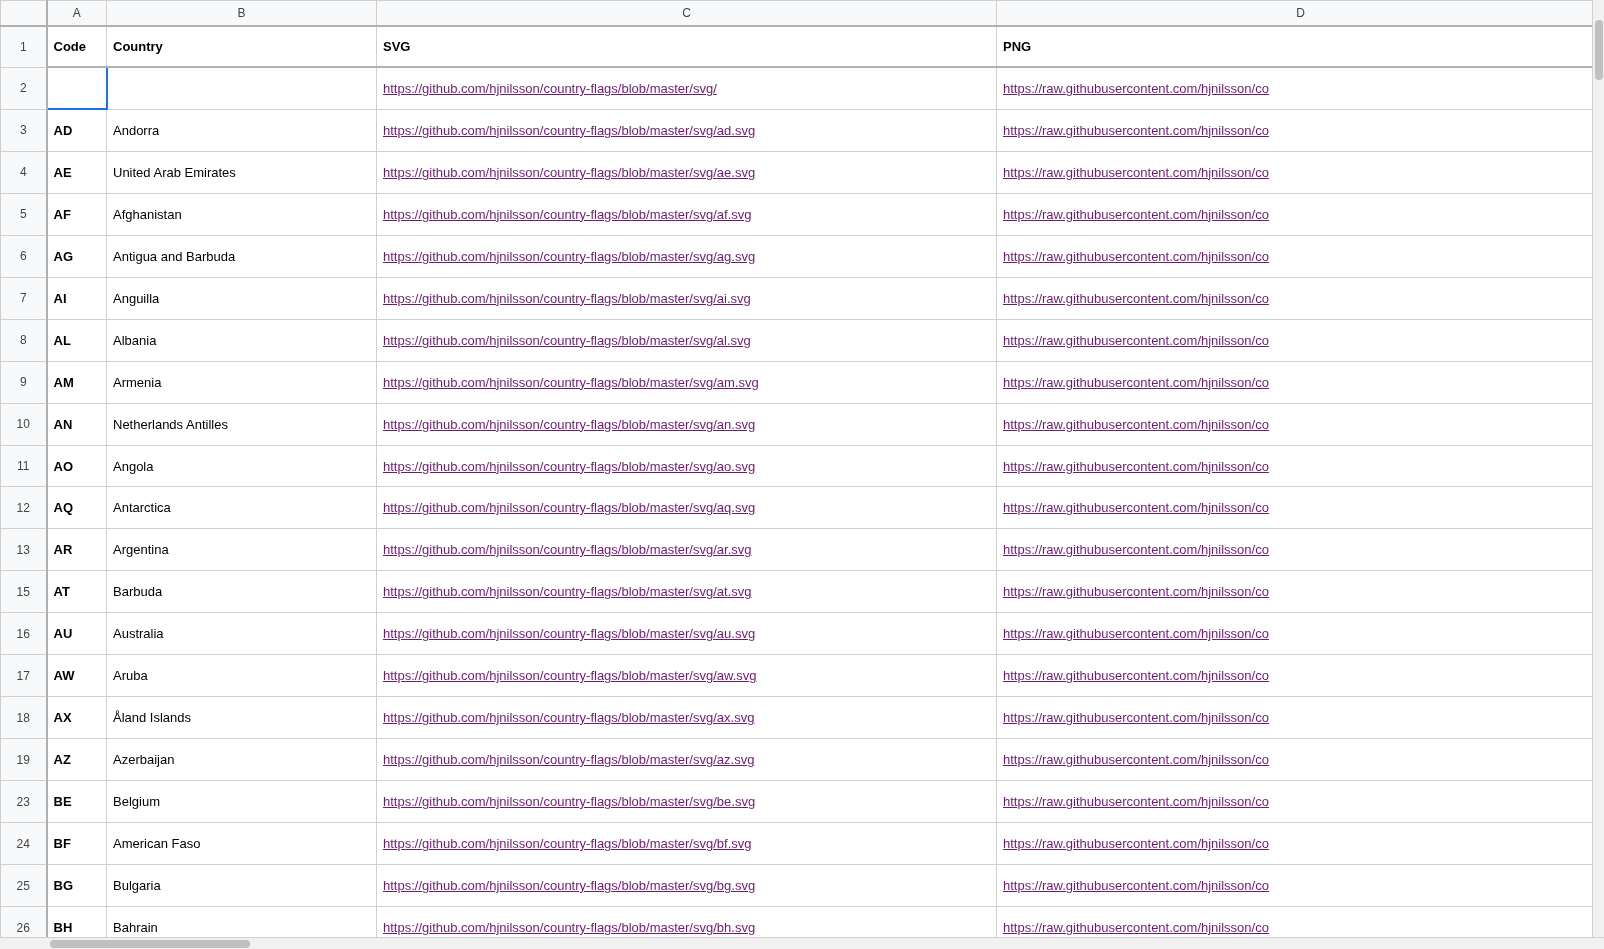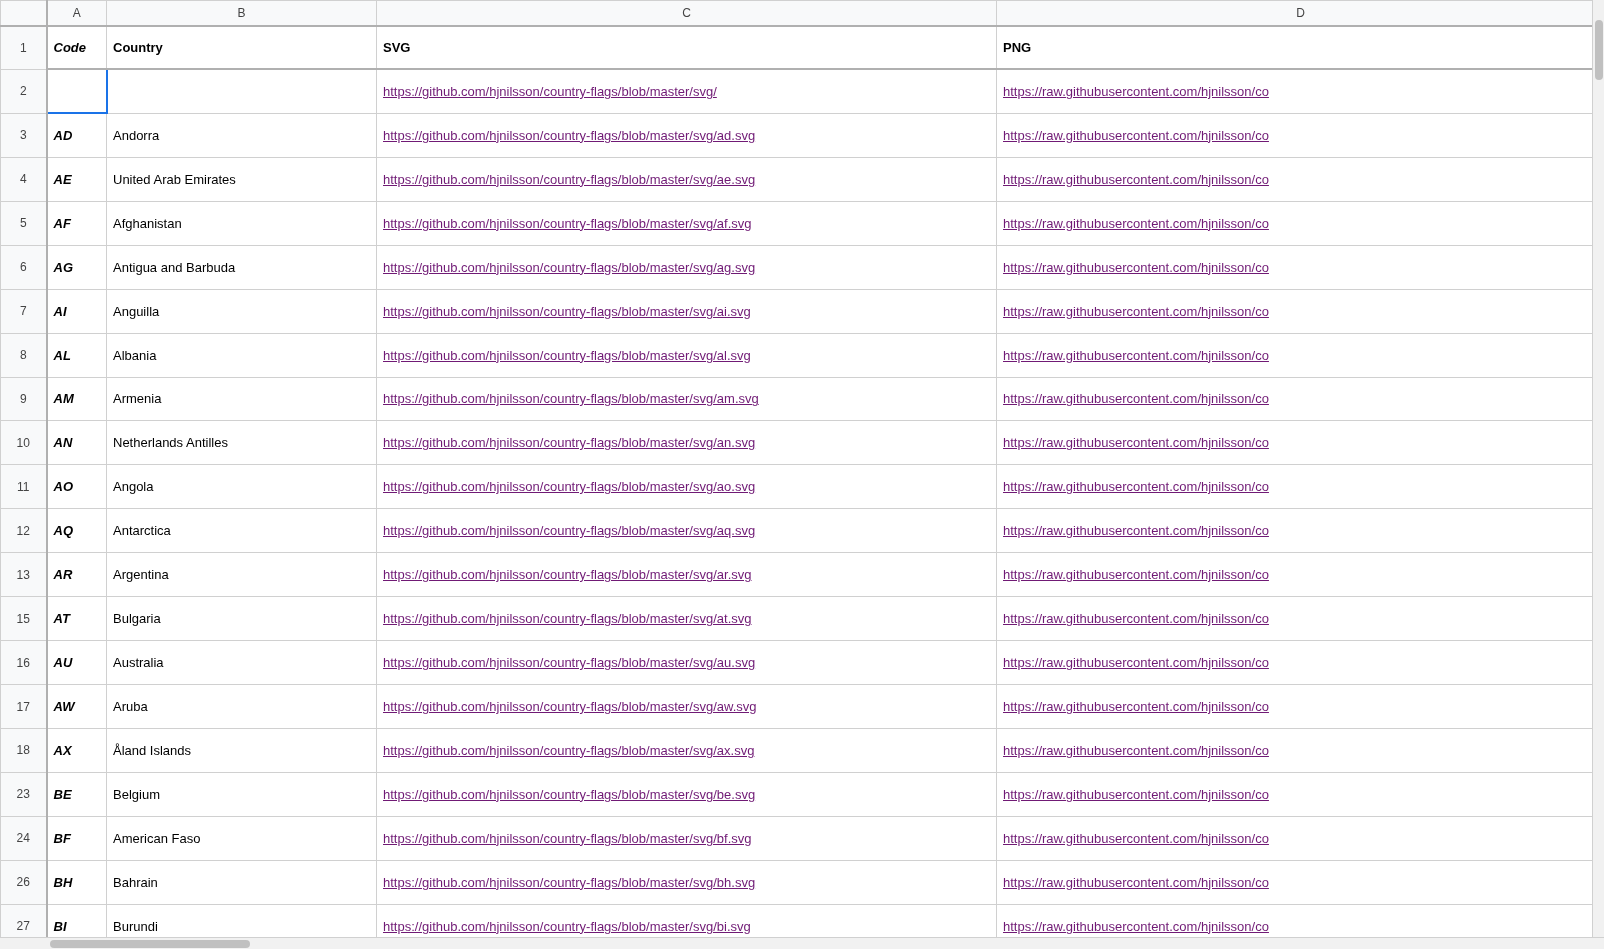--- a/index.html
+++ b/index.html
@@ -105,21 +105,20 @@
       background: #fff;
     }
 
     tr:nth-child(odd) td.cell {
       background: #fff;
     }
 
     
     .code-cell {
       font-weight: bold;
-      font-style: italic;
     }
 
     
     .scrollbar-area {
       position: absolute;
       bottom: 0;
       left: 0;
       right: 0;
       height: 12px;
       background: #f1f1f1;
@@ -270,21 +269,21 @@
         <tr>
           <td class="row-header">13</td>
           <td class="cell code-cell">AR</td>
           <td class="cell">Argentina</td>
           <td class="cell"><span class="link">https://github.com/hjnilsson/country-flags/blob/master/svg/ar.svg</span></td>
           <td class="cell"><span class="link">https://raw.githubusercontent.com/hjnilsson/co</span></td>
         </tr>
         <tr>
           <td class="row-header">15</td>
           <td class="cell code-cell">AT</td>
-          <td class="cell">Bulgaria</td>
+          <td class="cell">Barbuda</td>
           <td class="cell"><span class="link">https://github.com/hjnilsson/country-flags/blob/master/svg/at.svg</span></td>
           <td class="cell"><span class="link">https://raw.githubusercontent.com/hjnilsson/co</span></td>
         </tr>
         <tr>
           <td class="row-header">16</td>
           <td class="cell code-cell">AU</td>
           <td class="cell">Australia</td>
           <td class="cell"><span class="link">https://github.com/hjnilsson/country-flags/blob/master/svg/au.svg</span></td>
           <td class="cell"><span class="link">https://raw.githubusercontent.com/hjnilsson/co</span></td>
         </tr>
@@ -296,47 +295,54 @@
           <td class="cell"><span class="link">https://raw.githubusercontent.com/hjnilsson/co</span></td>
         </tr>
         <tr>
           <td class="row-header">18</td>
           <td class="cell code-cell">AX</td>
           <td class="cell">Åland Islands</td>
           <td class="cell"><span class="link">https://github.com/hjnilsson/country-flags/blob/master/svg/ax.svg</span></td>
           <td class="cell"><span class="link">https://raw.githubusercontent.com/hjnilsson/co</span></td>
         </tr>
         <tr>
+          <td class="row-header">19</td>
+          <td class="cell code-cell">AZ</td>
+          <td class="cell">Azerbaijan</td>
+          <td class="cell"><span class="link">https://github.com/hjnilsson/country-flags/blob/master/svg/az.svg</span></td>
+          <td class="cell"><span class="link">https://raw.githubusercontent.com/hjnilsson/co</span></td>
+        </tr>
+        <tr>
           <td class="row-header">23</td>
           <td class="cell code-cell">BE</td>
           <td class="cell">Belgium</td>
           <td class="cell"><span class="link">https://github.com/hjnilsson/country-flags/blob/master/svg/be.svg</span></td>
           <td class="cell"><span class="link">https://raw.githubusercontent.com/hjnilsson/co</span></td>
         </tr>
         <tr>
           <td class="row-header">24</td>
           <td class="cell code-cell">BF</td>
           <td class="cell">American Faso</td>
           <td class="cell"><span class="link">https://github.com/hjnilsson/country-flags/blob/master/svg/bf.svg</span></td>
           <td class="cell"><span class="link">https://raw.githubusercontent.com/hjnilsson/co</span></td>
         </tr>
         <tr>
+          <td class="row-header">25</td>
+          <td class="cell code-cell">BG</td>
+          <td class="cell">Bulgaria</td>
+          <td class="cell"><span class="link">https://github.com/hjnilsson/country-flags/blob/master/svg/bg.svg</span></td>
+          <td class="cell"><span class="link">https://raw.githubusercontent.com/hjnilsson/co</span></td>
+        </tr>
+        <tr>
           <td class="row-header">26</td>
           <td class="cell code-cell">BH</td>
           <td class="cell">Bahrain</td>
           <td class="cell"><span class="link">https://github.com/hjnilsson/country-flags/blob/master/svg/bh.svg</span></td>
           <td class="cell"><span class="link">https://raw.githubusercontent.com/hjnilsson/co</span></td>
         </tr>
-        <tr>
-          <td class="row-header">27</td>
-          <td class="cell code-cell">BI</td>
-          <td class="cell">Burundi</td>
-          <td class="cell"><span class="link">https://github.com/hjnilsson/country-flags/blob/master/svg/bi.svg</span></td>
-          <td class="cell"><span class="link">https://raw.githubusercontent.com/hjnilsson/co</span></td>
-        </tr>
       </tbody>
   </table>
 
   <div class="scrollbar-right">
     <div class="scrollbar-right-thumb"></div>
   </div>
 
   <div class="scrollbar-area">
     <div class="scrollbar-thumb"></div>
   </div>

